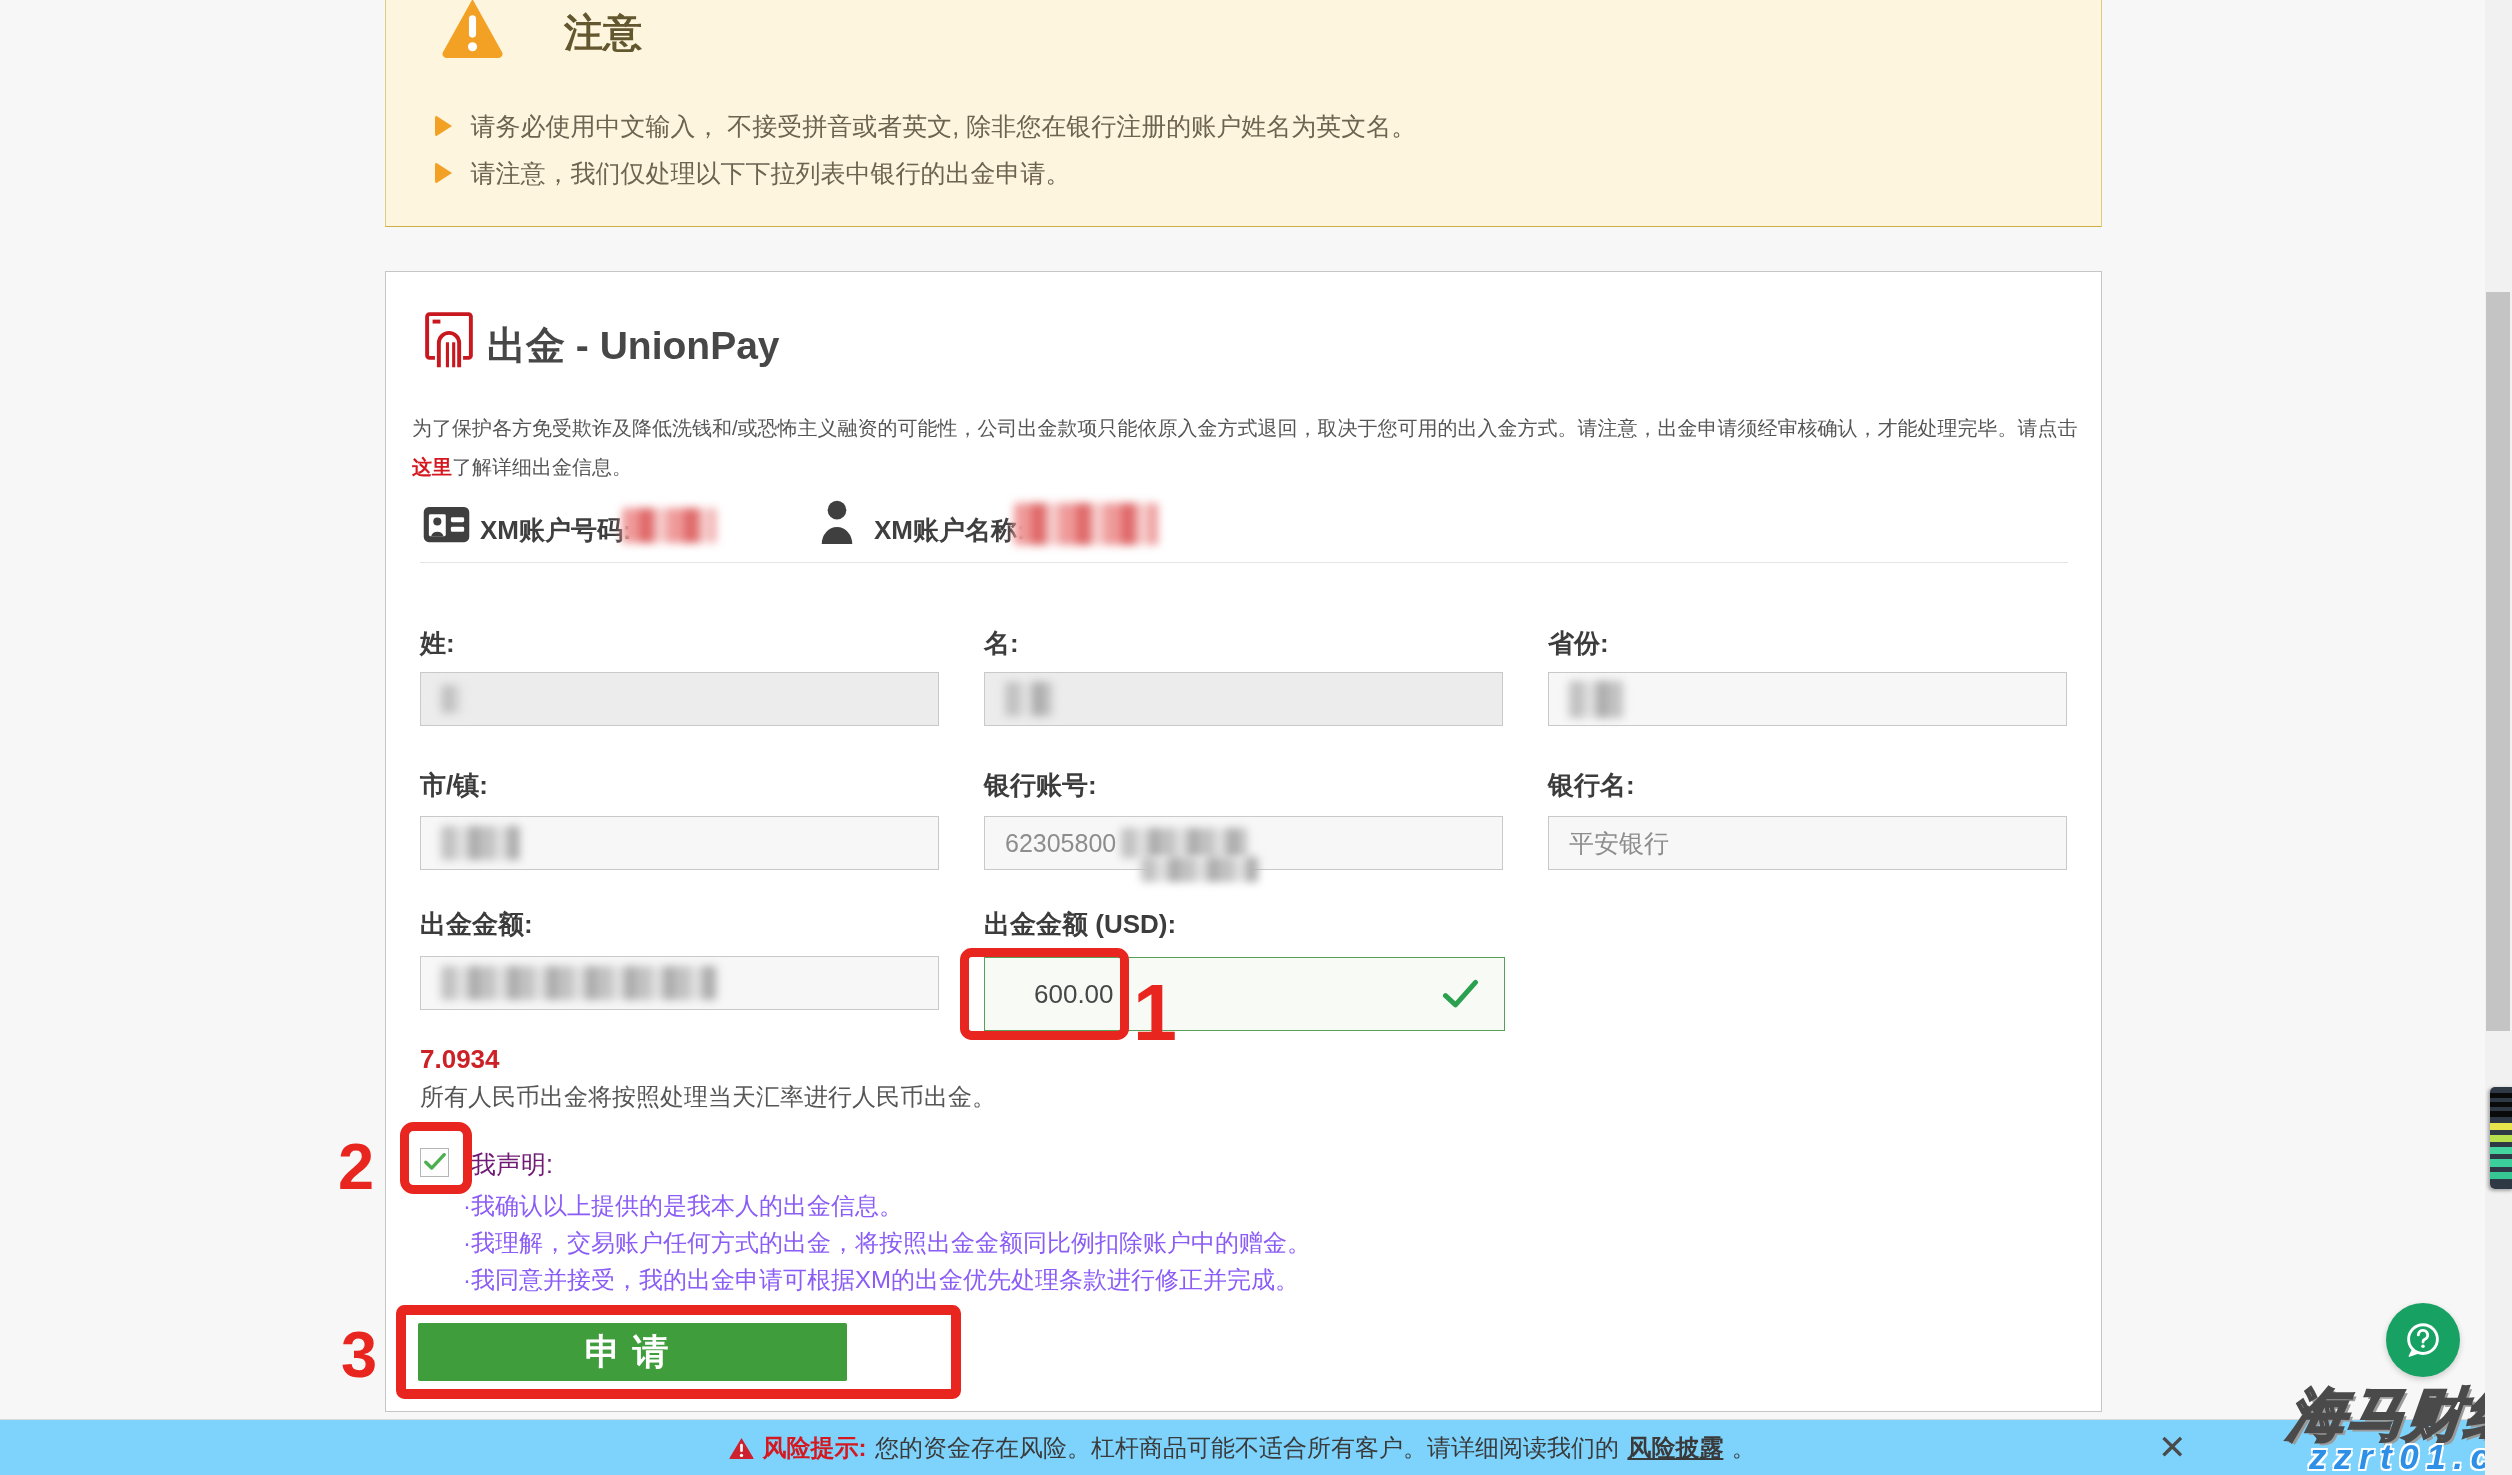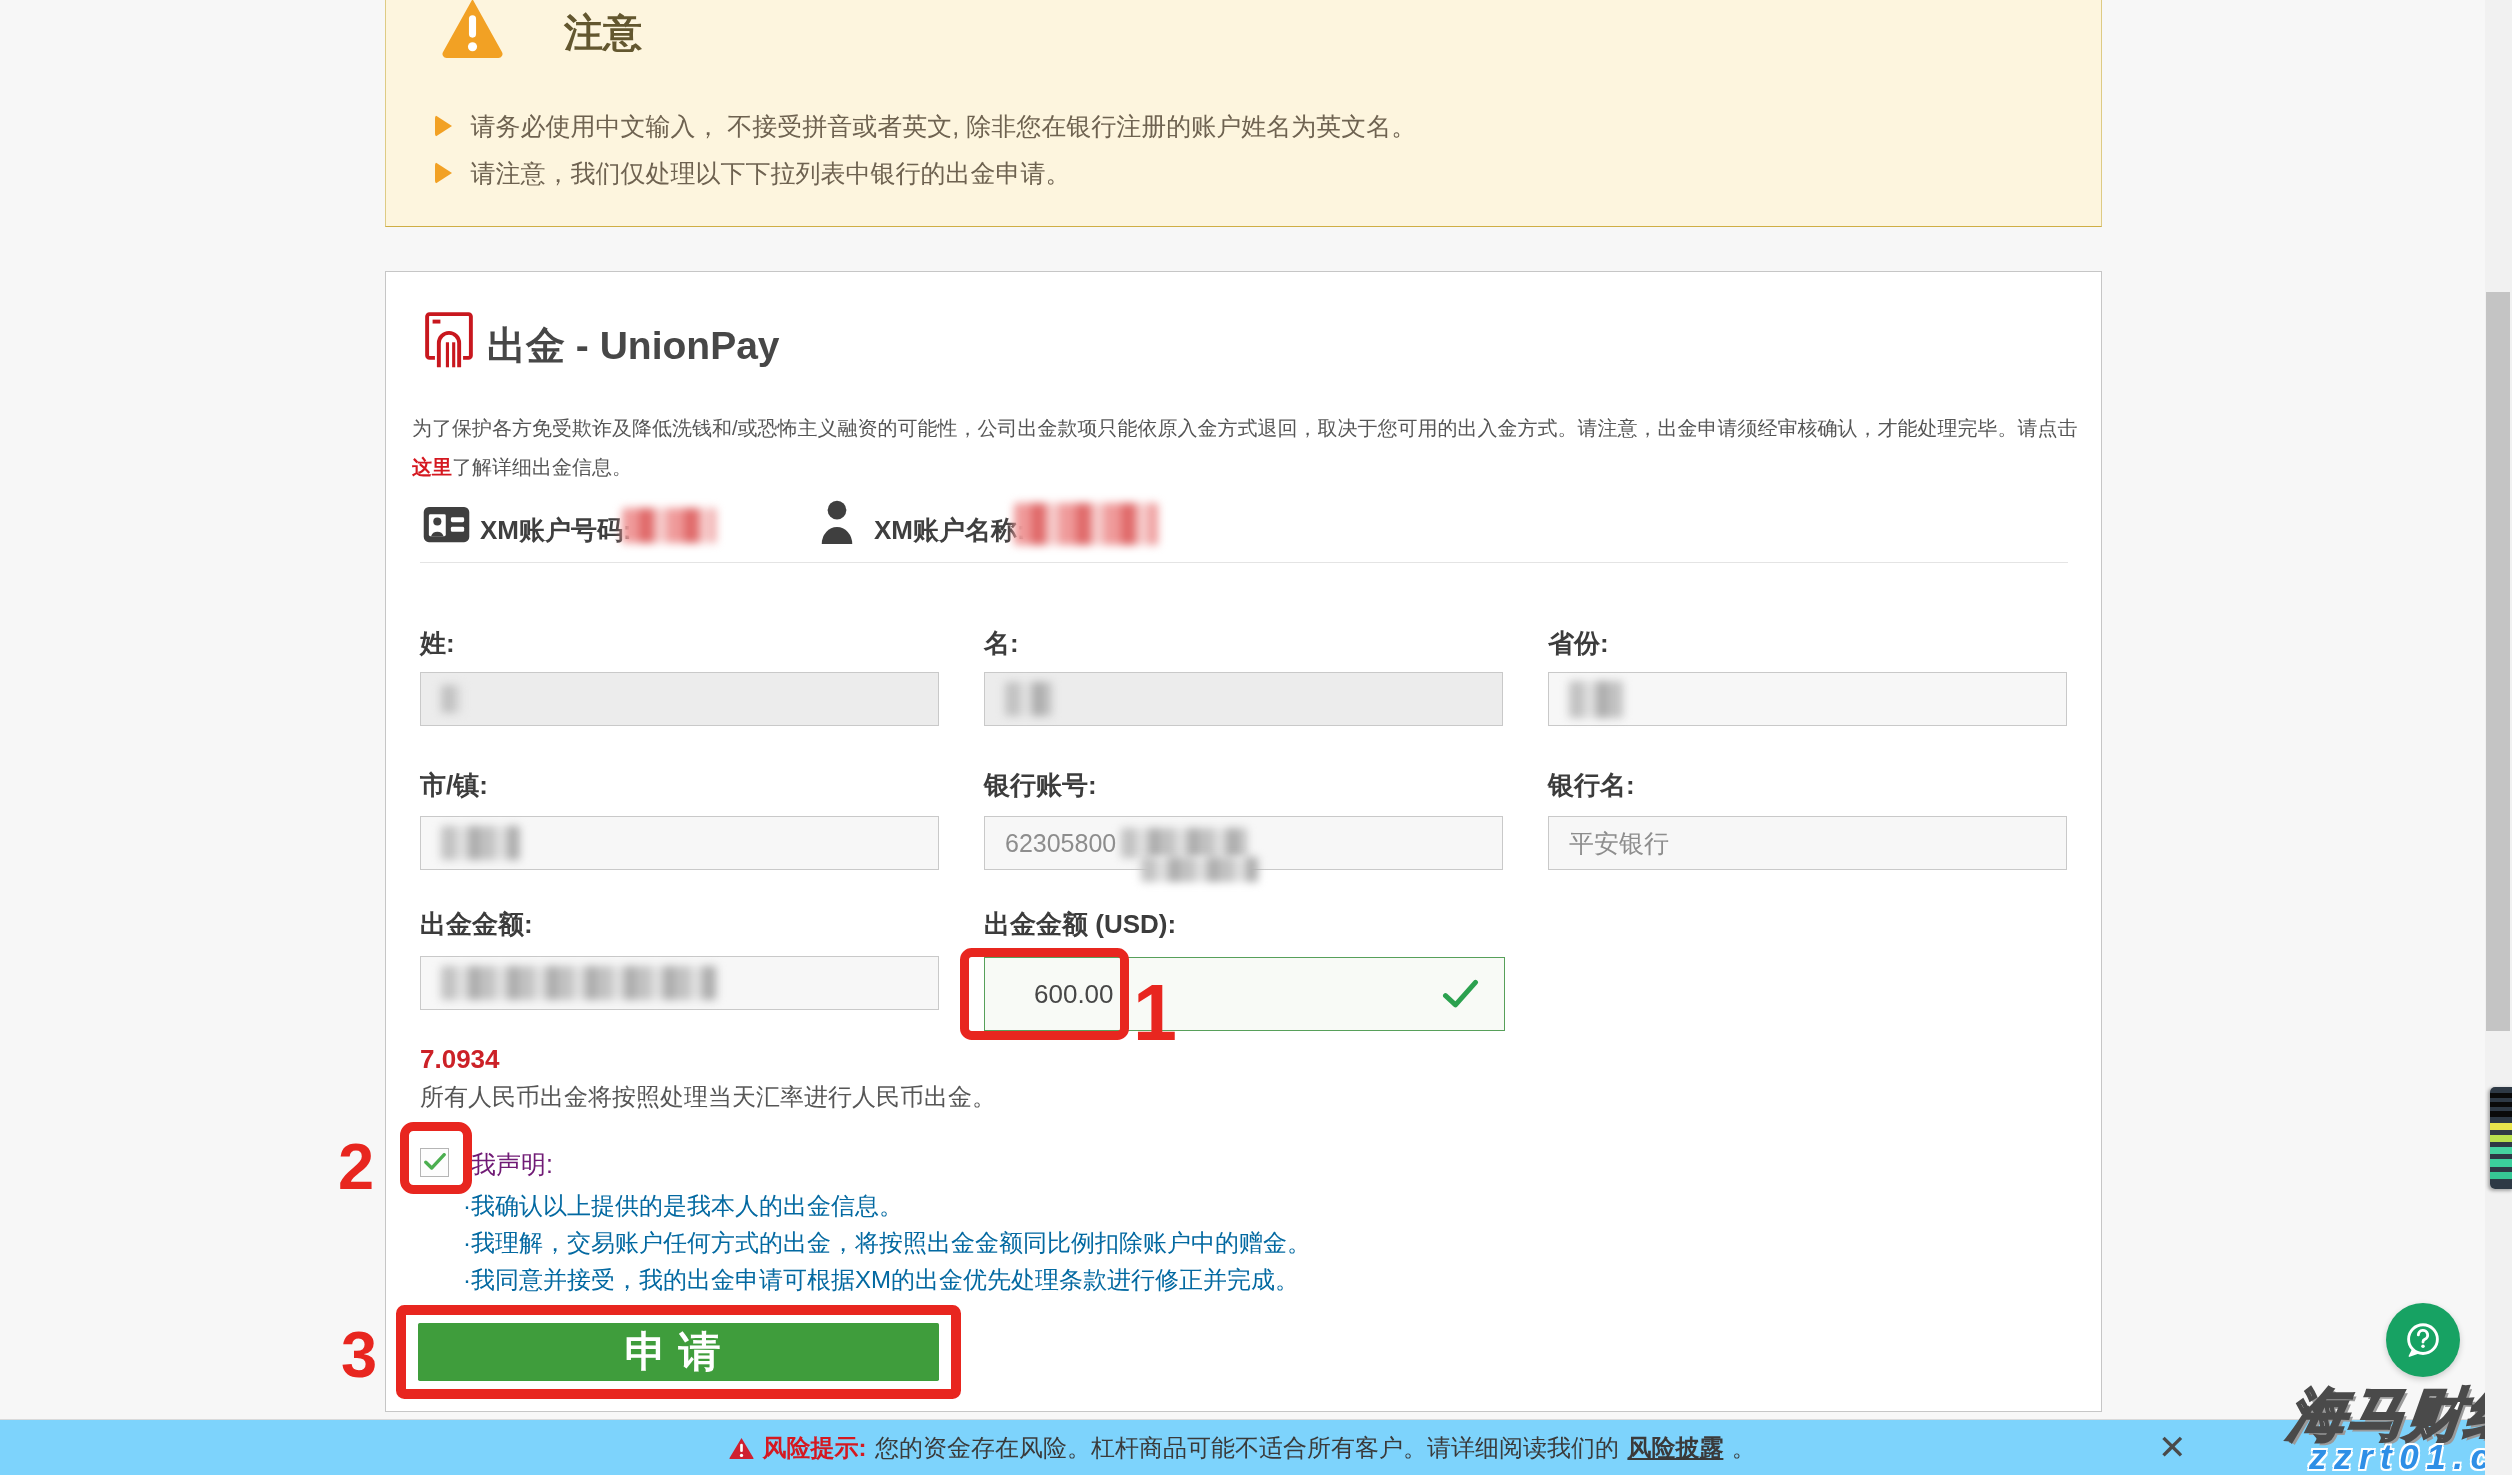--- a/index.html
+++ b/index.html
@@ -39,25 +39,25 @@
   .lrow3{top:635px;} .irow3{top:684px;}
   .amount{left:598px;top:685px;width:521px;height:74px;border:1.7px solid #57a05a;background:#f8faf6;
           display:flex;align-items:center;padding:0 25px 0 49px;box-sizing:border-box;font-size:26px;color:#474747;}
   .amount .spacer{flex:1;}
 
   .rate{left:34px;top:772px;font-size:26px;font-weight:bold;color:#cc2127;}
   .rate-note{left:34px;top:809px;font-size:24px;color:#565656;}
 
   .checkbox{left:34px;top:876px;width:27px;height:27px;background:#fdfdfd;border:0.8px solid #b5b5b5;display:flex;align-items:center;justify-content:center;}
   .decl-title{left:85px;top:876px;font-size:25px;color:#701a75;}
-  .decl-item{left:77px;font-size:24px;color:#0369a1;}
+  .decl-item{left:77px;font-size:24px;color:#8b5cf6;}
   .d1{top:918px;} .d2{top:955px;} .d3{top:992px;}
 
-  .apply-btn{left:32px;top:1051px;width:521px;height:58px;background:#3f9d3c;border:none;border-radius:1.7px;
-             color:#ffffff;font-size:42px;font-weight:bold;letter-spacing:11.7px;display:flex;align-items:center;justify-content:center;cursor:pointer;font-family:inherit;}
+  .apply-btn{left:32px;top:1051px;width:429px;height:58px;background:#3f9d3c;border:none;border-radius:1.7px;
+             color:#ffffff;font-size:36px;font-weight:bold;letter-spacing:11.7px;display:flex;align-items:center;justify-content:center;cursor:pointer;font-family:inherit;}
 
   
   .ann-box{border:9.2px solid #e8261f;border-radius:11.7px;background:transparent;}
   .ab1{left:960px;top:948px;width:151px;height:74px;}
   .ab2{left:400px;top:1122px;width:54px;height:54px;border-radius:13.4px;}
   .ab3{left:396px;top:1305px;width:545px;height:74px;border-width:10px;border-radius:8.4px;}
   .ann-num{color:#e8261f;font-weight:600;line-height:1;}
   .an1{left:1133px;top:973px;font-size:79px;}
   .an2{left:338px;top:1134px;font-size:65px;}
   .an3{left:341px;top:1322px;font-size:65px;}

